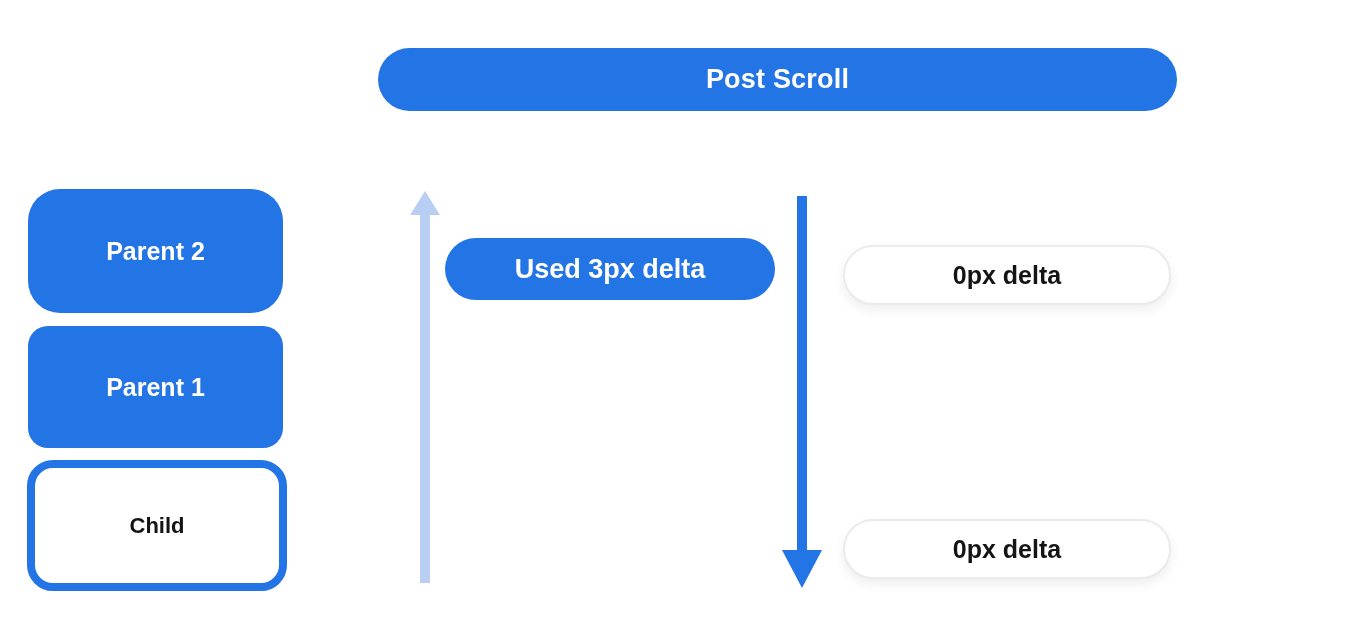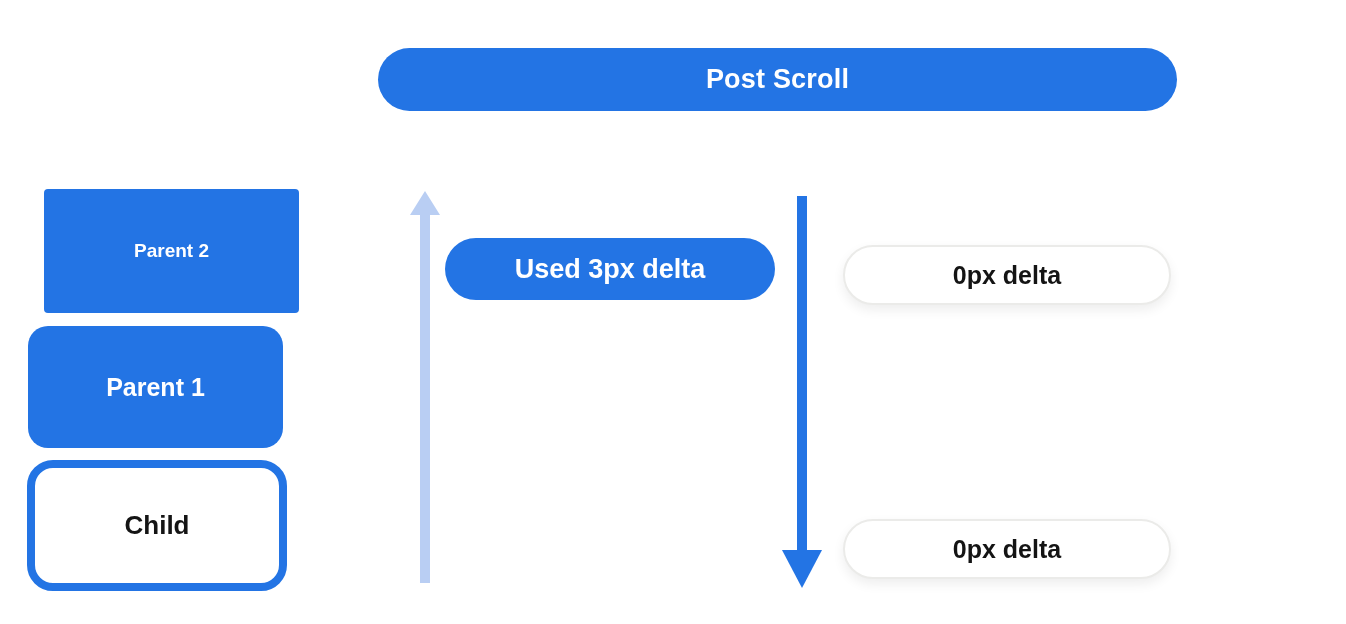--- a/index.html
+++ b/index.html
@@ -38,28 +38,28 @@
   }
   
   .title-pill {
     left: 378px; top: 48px;
     width: 799px; height: 63px;
     border-radius: 32px;
     font-size: 27px;
     letter-spacing: 0.2px;
   }
   
-  .box-parent2 { left: 44px; top: 189px; width: 255px; height: 124px; border-radius: 4px; font-size: 19px; }
+  .box-parent2 { left: 28px; top: 189px; width: 255px; height: 124px; border-radius: 32px; font-size: 25px; }
   .box-parent1 { left: 28px; top: 326px; width: 255px; height: 122px; border-radius: 20px; font-size: 25px; }
   .box-child {
     left: 27px; top: 460px;
     width: 260px; height: 131px;
     border-radius: 26px;
     border: 8px solid var(--accent-blue);
-    font-size: 26px;
+    font-size: 22px;
     font-weight: 600;
   }
   
   .pill-used  { left: 445px; top: 222px; width: 330px; height: 62px; border-radius: 31px; font-size: 27px; margin-top: 16px; }
   .pill-nodelta { left: 447px; top: 359px; width: 328px; height: 62px; border-radius: 31px; font-size: 25px; }
   
   .result-pill {
     border: 2px solid var(--pill-border);
     border-radius: 30px;
     box-shadow: 0 5px 12px rgba(0,0,0,0.07);

